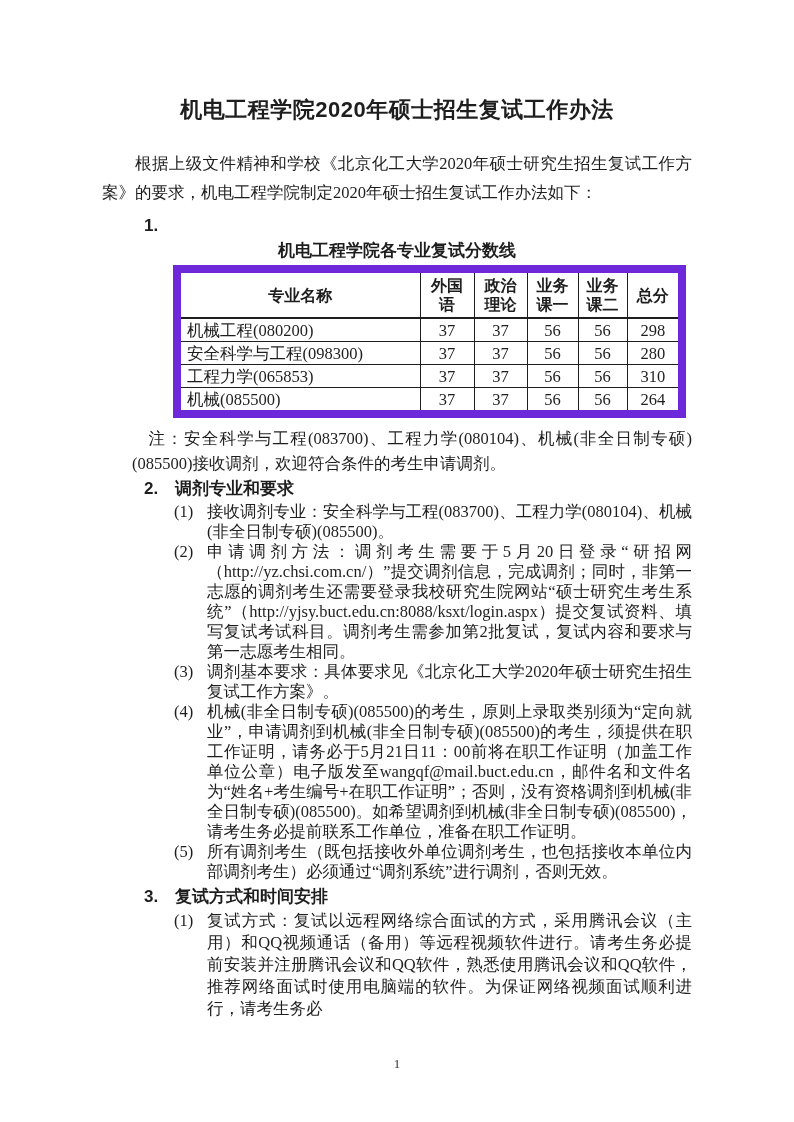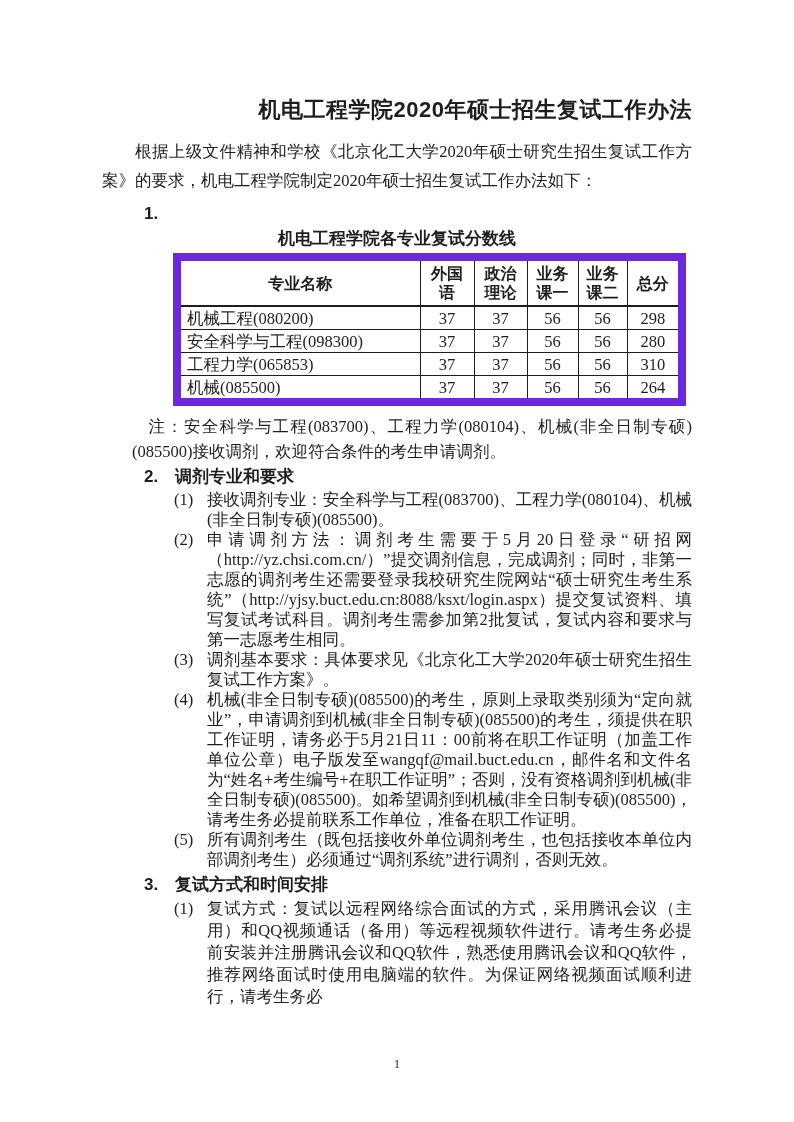--- a/index.html
+++ b/index.html
@@ -13,25 +13,25 @@
     box-sizing: border-box;
     padding: 97px 102px 0 102px;
     font-family: "Liberation Serif", "DejaVu Serif", serif;
     overflow: hidden;
   }
   .title {
     font-family: "Liberation Sans", "DejaVu Sans", sans-serif;
     font-weight: bold;
     font-size: 22px;
     line-height: 26px;
-    text-align: right;
+    text-align: center;
     letter-spacing: 0.5px;
   }
   .intro {
-    margin: 14px 0 0 0;
+    margin: 26px 0 0 0;
     font-size: 16.5px;
     line-height: 29px;
     text-indent: 2em;
     text-align: justify;
   }
   .sec-head {
     display: flex;
     margin: 6px 0 0 42px;
     font-family: "Liberation Sans", "DejaVu Sans", sans-serif;
     font-weight: bold;

